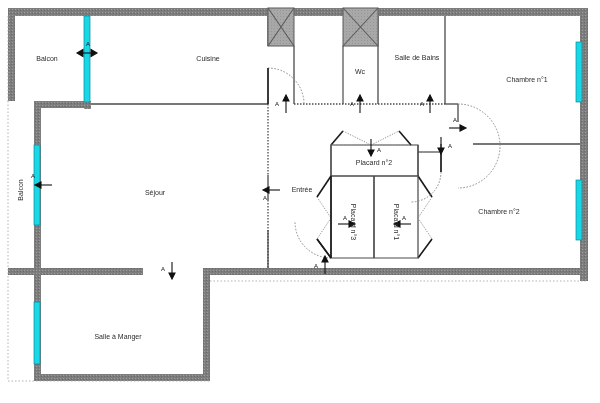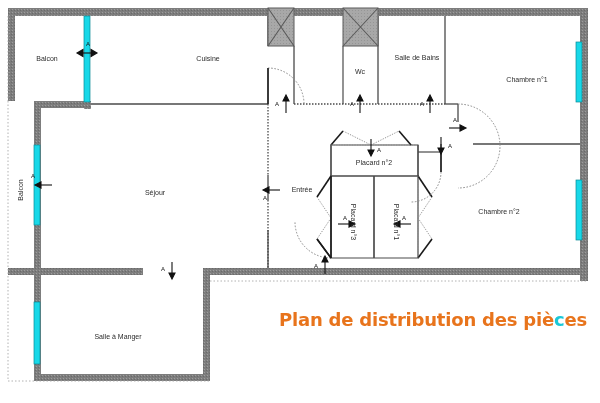--- a/index.html
+++ b/index.html
@@ -261,16 +261,15 @@
   <div class="mark-a" style="left:379px;top:150px;">A</div>
   <div class="mark-a" style="left:345px;top:218px;">A</div>
   <div class="mark-a" style="left:404px;top:218px;">A</div>
   <div class="mark-a" style="left:316px;top:266px;">A</div>
   <div class="mark-a" style="left:265px;top:198px;">A</div>
   <div class="mark-a" style="left:88px;top:44px;">A</div>
   <div class="mark-a" style="left:33px;top:176px;">A</div>
   <div class="mark-a" style="left:163px;top:269px;">A</div>
 
   <div class="title-block">
-    <div class="plan-title"><span>Plan de distribution des piè</span><span class="accent">c</span><span>es</span></div>
   </div>
 
 </div>
 
 </body></html>

